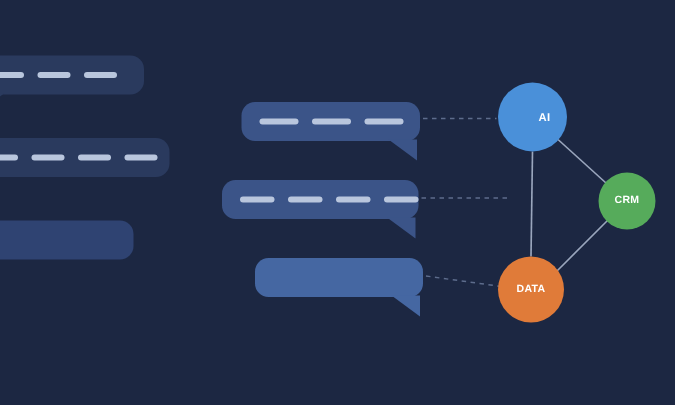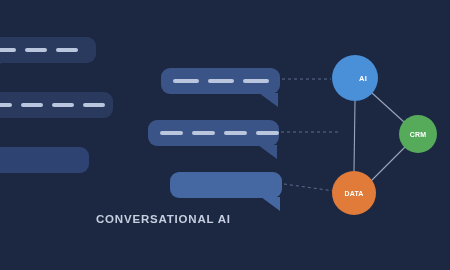--- a/index.html
+++ b/index.html
@@ -125,15 +125,14 @@
     </div>
   <div id="node-layer">
       <div style="position: absolute; left: 332px; top: 55px; width: 46px; height: 46px; border-radius: 50%; background: rgb(74, 144, 217);"></div>
       <div class="node-label" style="left: 363px; top: 78px; font-size: 7.5px;">AI</div>
       <div style="position: absolute; left: 399px; top: 115px; width: 38px; height: 38px; border-radius: 50%; background: rgb(86, 171, 91);"></div>
       <div class="node-label" style="left: 418px; top: 134px; font-size: 7px;">CRM</div>
       <div style="position: absolute; left: 332px; top: 171px; width: 44px; height: 44px; border-radius: 50%; background: rgb(224, 123, 57);"></div>
       <div class="node-label" style="left: 354px; top: 193px; font-size: 7px;">DATA</div>
     </div>
 
-  <div id="page-title" style="left: 96px; top: 213px; color: rgb(198, 207, 223);">CONVERSATIONAL AI</div>
 
 </div>
 
 </body></html>

